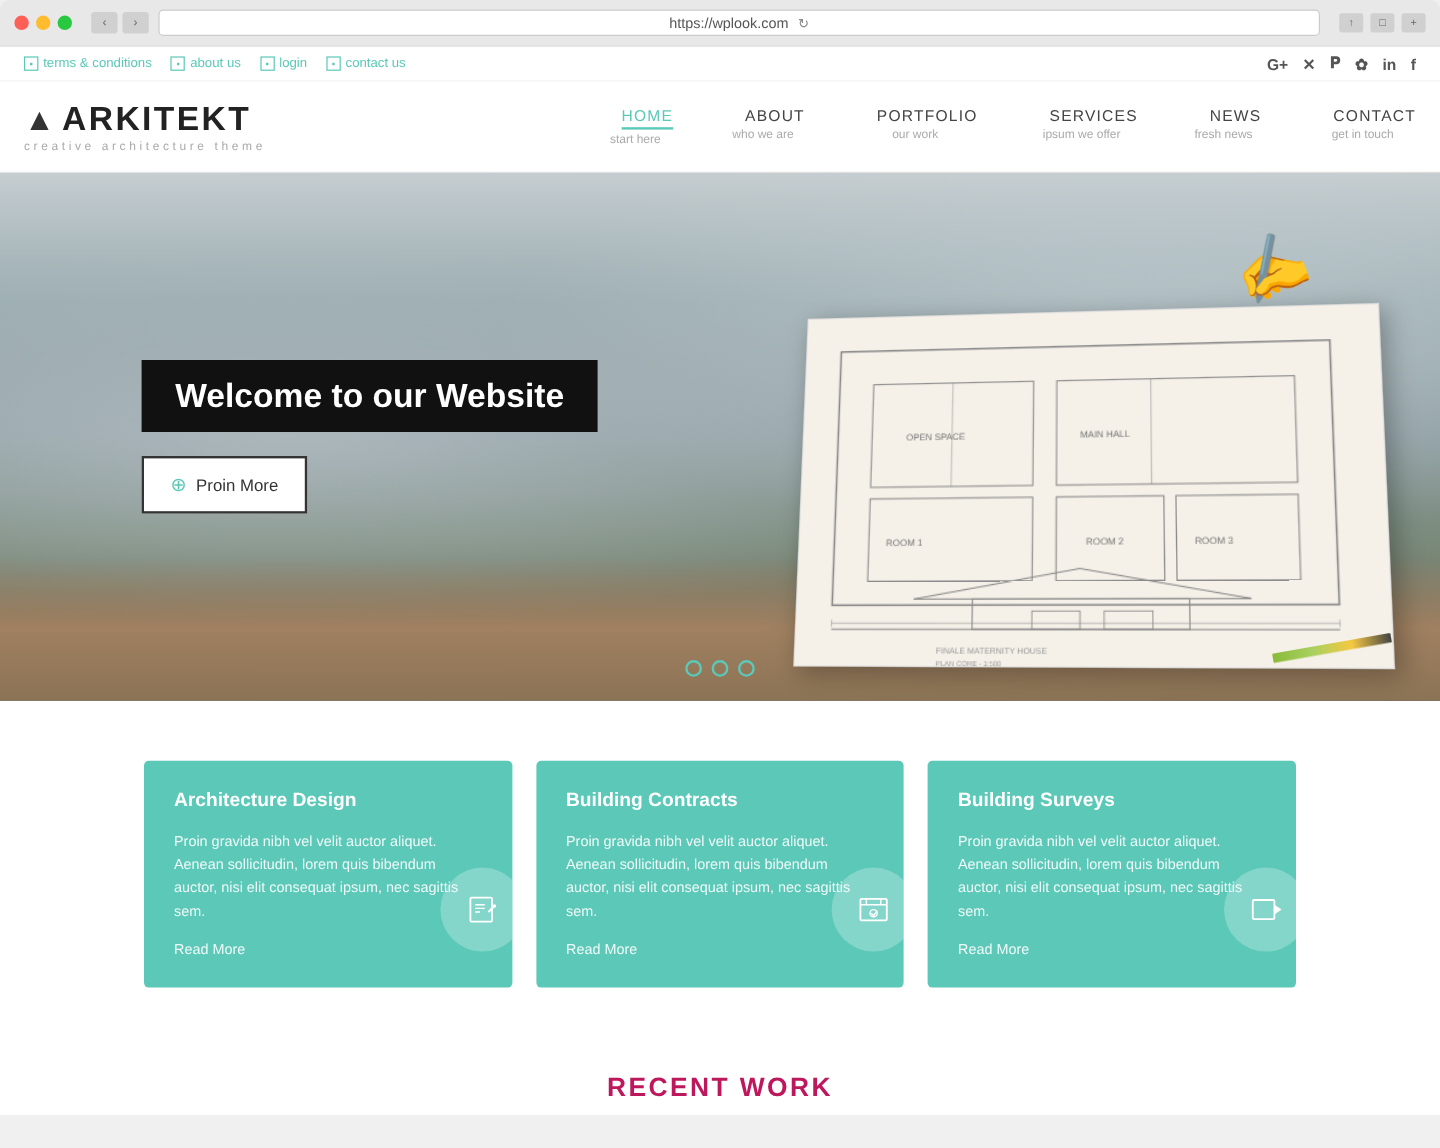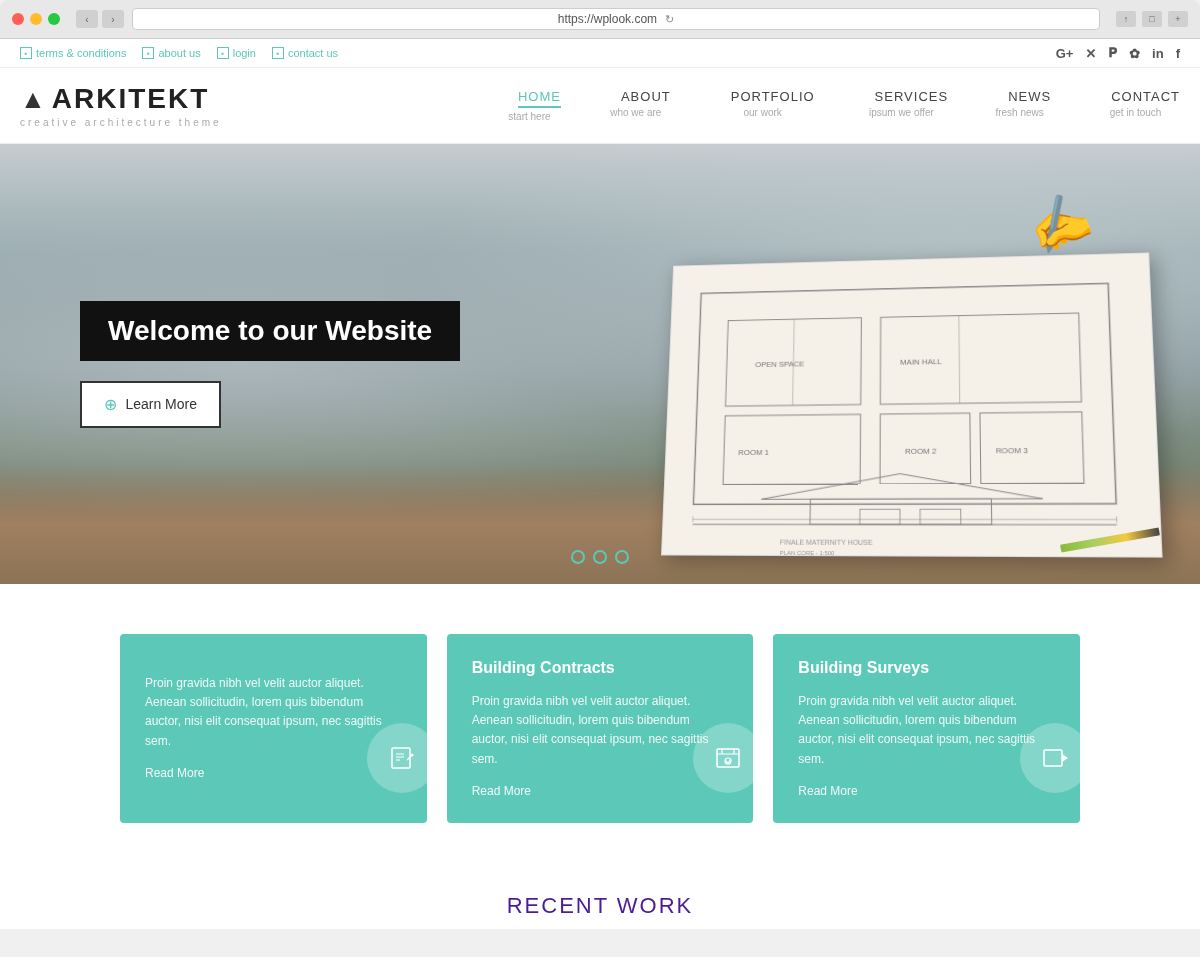--- a/index.html
+++ b/index.html
@@ -100,21 +100,21 @@
         radial-gradient(ellipse at 80% 30%, rgba(200,210,215,0.6) 0%, transparent 40%),
         linear-gradient(to bottom, #c5cdd0 0%, #9aacb0 25%, #8a9a9e 50%, #7a8a7a 70%, #6a6050 100%);
     }
     
     .hero-desk {
       position: absolute; bottom: 0; left: 0; right: 0; height: 120px;
       background: linear-gradient(to top, #8b7355, #a08060, transparent);
     }
     .hero-content {
       position: relative; z-index: 2;
-      padding-left: 80px;
+      padding-left: 118px;
       display: flex;
       flex-direction: column;
       gap: 20px;
     }
     .hero-title {
       background: #111;
       color: white;
       padding: 14px 28px;
       font-size: 28px;
       font-weight: bold;
@@ -211,21 +211,21 @@
       text-align: left; padding-right: 70px;
     }
 
     
     .recent-work {
       background: white;
       padding: 30px 0 10px;
       text-align: center;
     }
     .recent-work-title {
-      font-size: 22px; font-weight: normal; color: #4c1d95; letter-spacing: 2px; text-transform: uppercase;
+      font-size: 22px; font-weight: bold; color: #be185d; letter-spacing: 2px; text-transform: uppercase;
     }
   </style>
 </head>
 <body>
 
 <div class="browser-chrome">
   <div class="browser-dots">
     <div class="dot dot-red"></div>
     <div class="dot dot-yellow"></div>
     <div class="dot dot-green"></div>
@@ -354,35 +354,36 @@
         </svg>
       </div>
 
       <div class="pencil"></div>
     </div>
 
     <div class="hero-content">
       <div class="hero-title">Welcome to our Website</div>
       <div class="hero-btn">
         <span class="hero-btn-icon">⊕</span>
-        <span>Learn More</span>
+        <span>Proin More</span>
       </div>
     </div>
 
     <div class="slider-dots">
       <div class="slider-dot active"></div>
       <div class="slider-dot"></div>
       <div class="slider-dot"></div>
     </div>
   </div>
 
   <div class="services-section">
     <div class="services-grid">
 
       <div class="service-card">
+        <div class="service-title">Architecture Design</div>
         <div class="service-desc">Proin gravida nibh vel velit auctor aliquet. Aenean sollicitudin, lorem quis bibendum auctor, nisi elit consequat ipsum, nec sagittis sem.</div>
         <div class="service-icon-circle">
           <svg width="28" height="28" viewBox="0 0 28 28" fill="none" xmlns="http://www.w3.org/2000/svg">
             <rect x="4" y="4" width="18" height="20" rx="1" stroke="white" stroke-width="1.5" fill="none"></rect>
             <path d="M8 10 L16 10" stroke="white" stroke-width="1.2"></path>
             <path d="M8 13 L16 13" stroke="white" stroke-width="1.2"></path>
             <path d="M8 16 L12 16" stroke="white" stroke-width="1.2"></path>
             <path d="M19 16 L24 11" stroke="white" stroke-width="1.5"></path>
             <circle cx="24" cy="11" r="1.5" fill="white"></circle>
           </svg>

